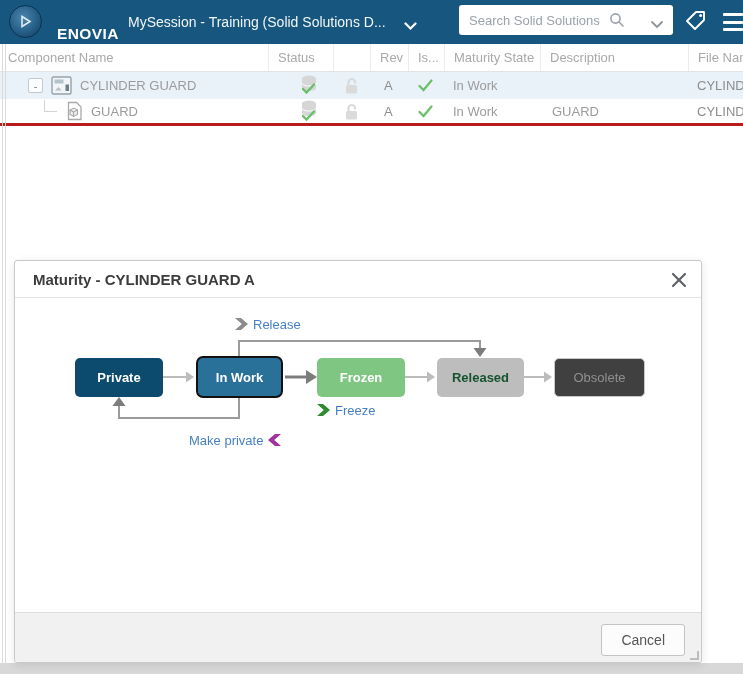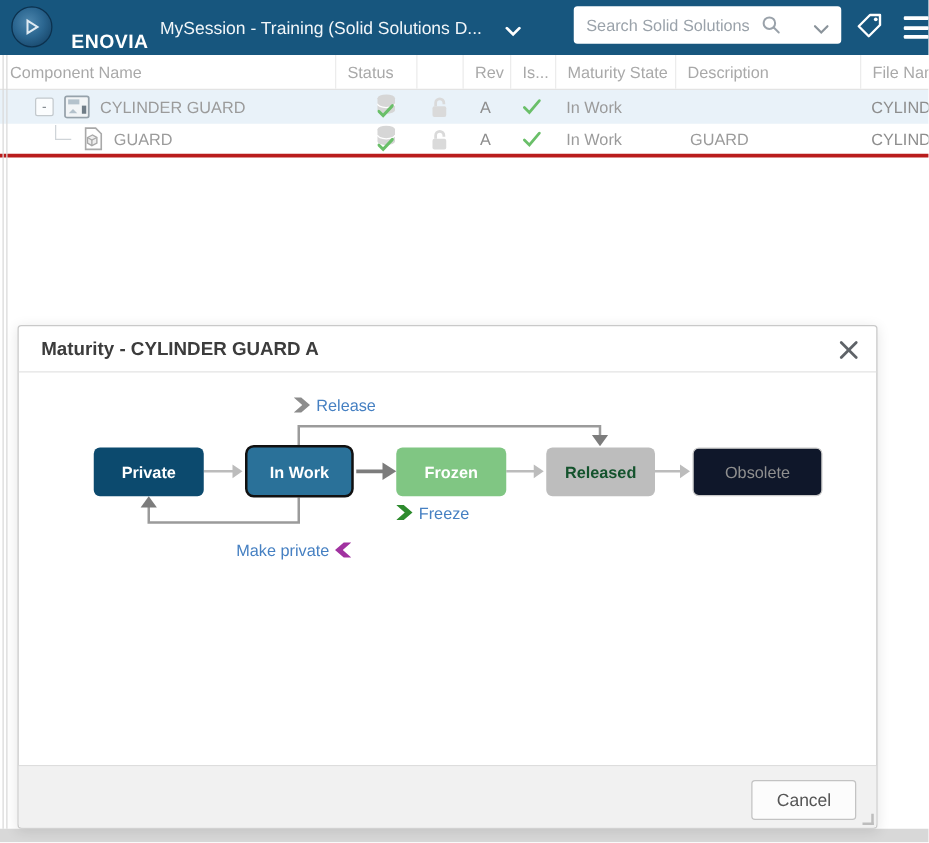--- a/index.html
+++ b/index.html
@@ -65,21 +65,21 @@
   .dialog-close { position:absolute; right:13px; top:10px; width:18px; height:18px; cursor:pointer; }
   .dialog-body { position:absolute; left:0; top:38px; width:686px; height:315px; }
   .connectors { position:absolute; inset:0; pointer-events:none; }
 
   .state { position:absolute; height:39px; border-radius:5px; display:flex; align-items:center; justify-content:center;
            font-size:13px; font-weight:bold; color:#ffffff; }
   .st-private  { left:60px;  top:59px; width:88px; background:#0c4a6e; }
   .st-inwork   { left:181px; top:57px; width:87px; height:42px; background:#2a7199; border:2.5px solid #111111; border-radius:7px; }
   .st-frozen   { left:302px; top:59px; width:88px; background:#80c683; }
   .st-released { left:422px; top:59px; width:87px; background:#bdbdbd; color:#14532d; }
-  .st-obsolete { left:539px; top:59px; width:104px; background:#0f172a; border:1px solid #c8c8c8; color:#8f8f8f; font-weight:normal; }
+  .st-obsolete { left:539px; top:59px; width:91px; background:#404040; border:1px solid #c8c8c8; color:#8f8f8f; font-weight:normal; }
 
   .trans-label { position:absolute; display:flex; align-items:flex-start; gap:4px; font-size:13px; color:#4680c2; cursor:pointer; }
   .lbl-release { left:220px; top:18px; }
   .lbl-freeze  { left:302px; top:104px; }
   .lbl-makeprivate { left:146px; top:134px;margin-left:28px; }
 
   .dialog-footer { position:absolute; left:0; bottom:0; width:686px; height:50px; background:#f1f1f1;
                    border-top:1px solid #dddddd; border-radius:0 0 3px 3px; }
   .cancel-btn { position:absolute; right:16px; top:11px; padding:7px 19px; background:#fcfcfc; border:1px solid #c3c3c3;
                 border-radius:3px; font-family:"Liberation Sans", sans-serif; font-size:14px; color:#555555; cursor:pointer; }

